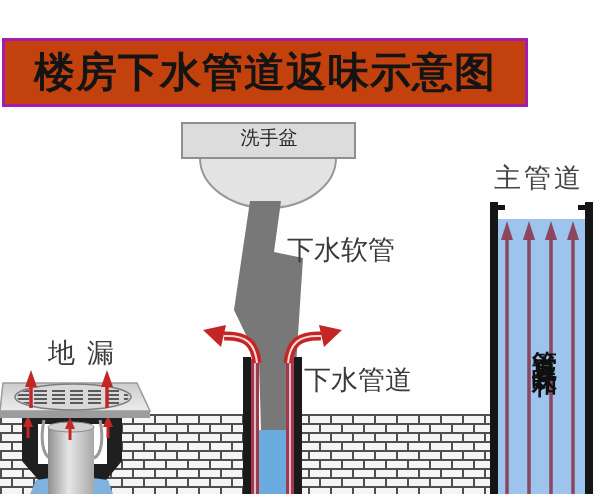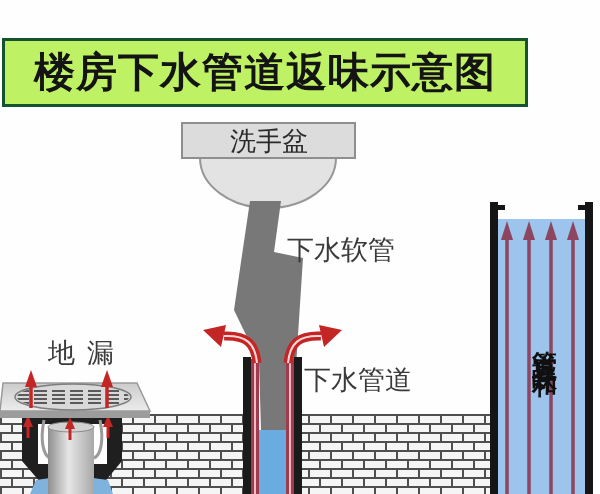--- a/index.html
+++ b/index.html
@@ -1,25 +1,25 @@
 <!DOCTYPE html>
 <html><head>
 <meta charset="utf-8">
 <style>
   html,body{margin:0;padding:0;}
   body{width:600px;height:494px;overflow:hidden;background:#ffffff;
        font-family:"Liberation Sans","DejaVu Sans",sans-serif;}
   .stage{position:relative;width:600px;height:494px;overflow:hidden;background:#fefefe;}
   .stage svg{position:absolute;left:0;top:0;}
   .banner{position:absolute;left:2px;top:38px;width:520px;height:63px;
-          background:#bef264;border:3px solid #14532d;display:flex;
+          background:#c2410c;border:3px solid #a21caf;display:flex;
           align-items:center;justify-content:center;z-index:3;}
   .banner-text{font-size:41px;font-weight:700;color:#141414;letter-spacing:1px;white-space:nowrap;}
   .lbl{position:absolute;color:#3a3a3a;font-size:27px;line-height:1;white-space:nowrap;z-index:3;}
-  .lbl-basin{left:183px;top:128px;width:172px;text-align:center;font-size:26px;color:#2a2a2a;}
+  .lbl-basin{left:183px;top:128px;width:172px;text-align:center;font-size:19px;color:#2a2a2a;}
   .lbl-hose{left:287px;top:237px;}
   .lbl-drainpipe{left:304px;top:367px;text-align:center;}
   .lbl-floordrain{left:48px;top:340px;letter-spacing:12px;}
   .lbl-mainpipe{left:494px;top:165px;letter-spacing:3px;color:#444;}
   .lbl-vertical{left:532px;top:331px;height:168px;z-index:3;
                 writing-mode:vertical-rl;text-orientation:upright;
                 font-size:25px;font-weight:700;color:#101010;letter-spacing:5px;}
 </style>
 </head>
 <body>
@@ -144,15 +144,16 @@
   </svg>
 
   <div class="banner">
     <span class="banner-text">楼房下水管道返味示意图</span>
   </div>
 
   <div class="lbl lbl-basin">洗手盆</div>
   <div class="lbl lbl-hose">下水软管</div>
   <div class="lbl lbl-drainpipe">下水管道</div>
   <div class="lbl lbl-floordrain">地漏</div>
+  <div class="lbl lbl-mainpipe">主管道</div>
   <div class="lbl lbl-vertical">管道异味和</div>
 
 </div>
 
 </body></html>

